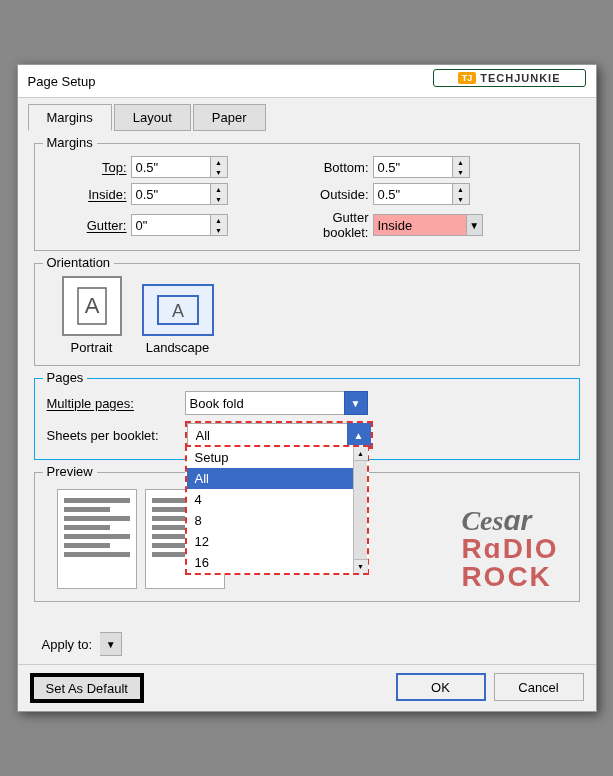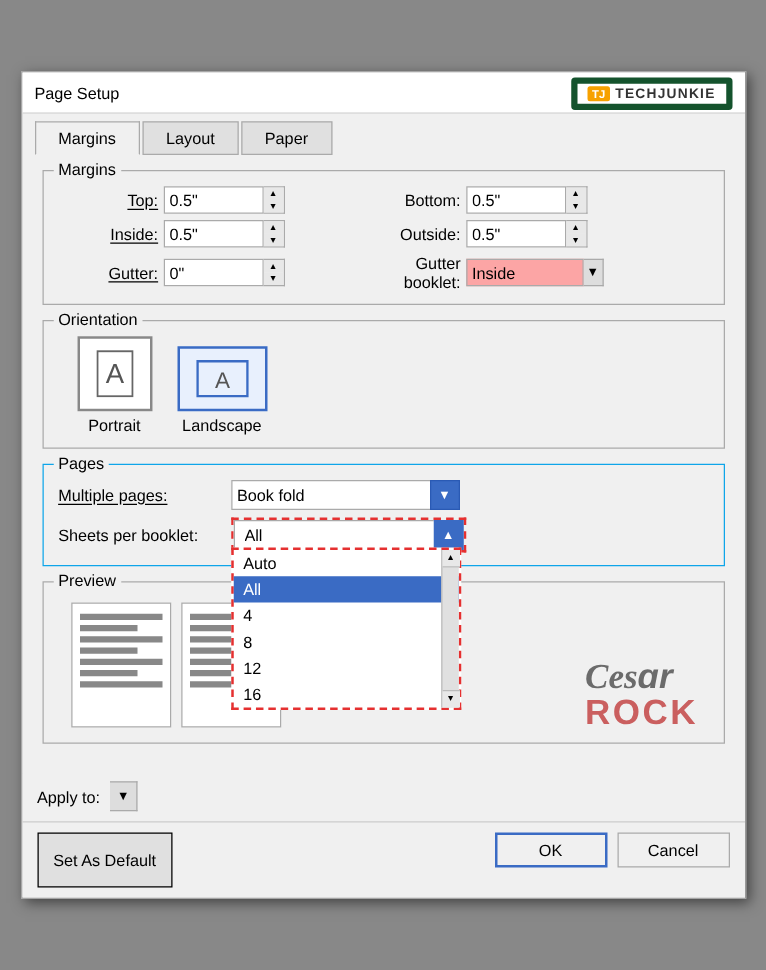--- a/index.html
+++ b/index.html
@@ -377,21 +377,21 @@
       color: #333;
       line-height: 1;
       font-style: italic;
     }
     .watermark-sub {
       font-size: 28px;
       font-weight: 900;
       color: #b22;
       line-height: 1;
     }
-    .apply-label { font-size: 13px; }
+    .apply-label { font-size: 13px; margin-left: 12px; }
     .apply-select {
       display: flex;
       align-items: center;
     }
     .apply-select select {
       width: 150px;
       height: 24px;
       border: 1px solid #aaa;
       background: white;
       font-size: 13px;
@@ -415,23 +415,23 @@
     .action-buttons {
       display: flex;
       justify-content: flex-end;
       gap: 8px;
       padding: 8px 12px;
       background: #f0f0f0;
       border-top: 1px solid #ccc;
     }
     .btn-default {
       min-width: 90px;
-      height: 44px;
+      height: 30px;
       background: #e0e0e0;
-      border: 1px solid #000000;
+      border: 4px solid #000000;
       font-size: 13px;
       cursor: pointer;
       padding: 0 12px;
     }
     .btn-ok {
       min-width: 90px;
       height: 28px;
       background: #f0f0f0;
       border: 2px solid #3a6bc4;
       font-size: 13px;
@@ -470,23 +470,23 @@
       color: #333;
       letter-spacing: 1px;
     }
     .top-right-badge {
       display: flex;
       align-items: center;
       position: absolute;
       top: 4px;
       right: 10px;
       background: white;
-      padding: 2px 8px;
+      padding: 2px 24px;
       border-radius: 3px;
-      border: 5px solid #14532d;
+      border: 1px solid #14532d;
     }
   </style>
 </head>
 <body>
 
 <div class="dialog">
 
   <div class="top-right-badge">
     <span class="tj-badge">TJ</span>
     <span class="tj-text">TECHJUNKIE</span>
@@ -625,21 +625,21 @@
         <div class="pages-row">
           <span class="pages-row-label">Sheets per booklet:</span>
           <div class="sheets-dropdown dropdown-wrapper">
             <div class="sheets-select-bar">
               <input type="text" class="select-field" value="All" style="">
               <div class="sheets-arrow-btn">▲</div>
             </div>
 
             <div class="dropdown-list">
               <div style="position:relative;">
-                <div class="dropdown-list-item">Auto</div>
+                <div class="dropdown-list-item">Setup</div>
                 <div class="dropdown-list-item selected-item">All</div>
                 <div class="dropdown-list-item">4</div>
                 <div class="dropdown-list-item">8</div>
                 <div class="dropdown-list-item">12</div>
                 <div class="dropdown-list-item">16</div>
                 <div style="position:absolute;right:0;top:0;width:14px;height:100%;background:#e0e0e0;border-left:1px solid #bbb;display:flex;flex-direction:column;justify-content:space-between;">
                   <div style="width:14px;height:14px;background:#e8e8e8;border-bottom:1px solid #bbb;display:flex;align-items:center;justify-content:center;font-size:7px;cursor:pointer;">▲</div>
                   <div style="width:14px;height:14px;background:#e8e8e8;border-top:1px solid #bbb;display:flex;align-items:center;justify-content:center;font-size:7px;cursor:pointer;">▼</div>
                 </div>
               </div>
@@ -673,20 +673,23 @@
             <div class="preview-line short"></div>
             <div class="preview-line"></div>
           </div>
         </div>
 
         <div class="watermark">
           <div class="watermark-text">
             <span style="font-style:italic;font-weight:900;color:#333;font-size:28px;font-family:Georgia,serif;">Ces</span><span style="font-style:italic;font-weight:900;color:#333;font-size:28px;">ɑr</span>
           </div>
           <div class="watermark-sub">
+            <span style="font-weight:900;font-size:28px;color:#b22;letter-spacing:2px;">RɑDIO</span>
+          </div>
+          <div class="watermark-sub">
             <span style="font-weight:900;font-size:28px;color:#b22;letter-spacing:2px;">ROCK</span>
           </div>
         </div>
       </div>
     </div>
 
   </div>
 
   <div class="bottom-bar">
     <div style="display:flex;align-items:center;gap:8px;">

